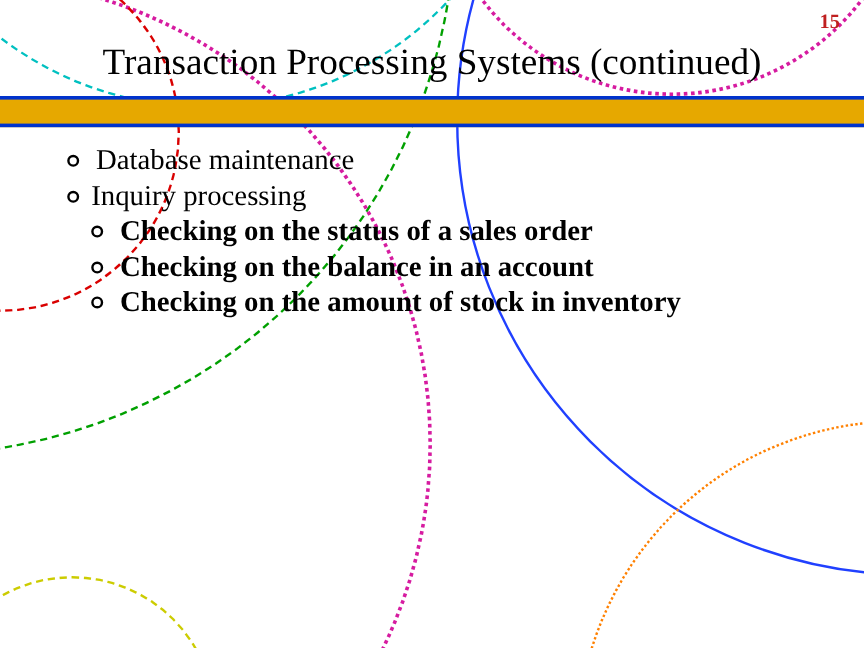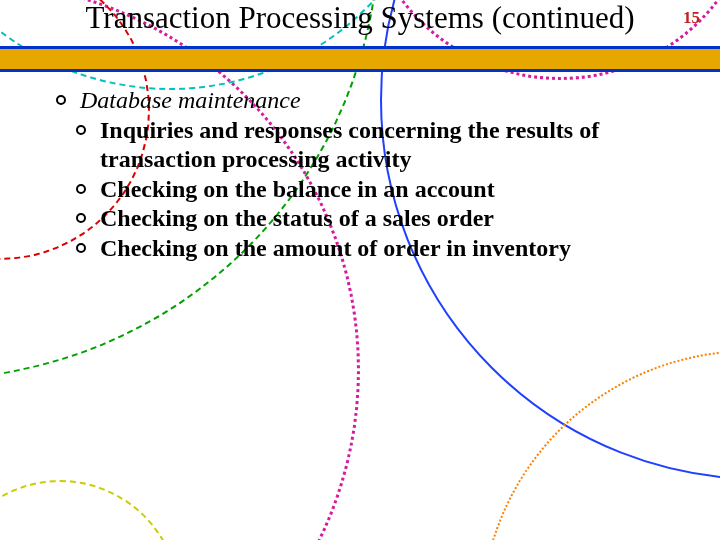--- a/index.html
+++ b/index.html
@@ -74,20 +74,21 @@
     right: 20px;
     color: #c02020;
     font-weight: bold;
     font-size: 17px;
     z-index: 5;
   }
 
   .header {
     position: relative;
     z-index: 2;
+    padding-top: 34px;
   }
   .title {
     font-size: 31px;
     color: #000;
     text-align: center;
     padding: 0 20px 6px 20px;
   }
   .gold-bar {
     height: 20px;
     background: #e6a800;
@@ -131,21 +132,21 @@
     content: "";
     position: absolute;
     left: 0;
     top: 9px;
     width: 10px;
     height: 10px;
     border: 2px solid #000;
     border-radius: 50%;
     box-sizing: border-box;
   }
-  .italic { font-style: italic; }
+  .italic { }
   .bold { font-weight: bold; }
 </style>
 </head>
 <body>
 
 <div class="slide">
 
   <div class="arc arc1"></div>
   <div class="arc arc2"></div>
   <div class="arc arc3"></div>
@@ -158,19 +159,19 @@
   <div class="slide-number">15</div>
 
   <div class="header">
     <div class="title">Transaction Processing Systems (continued)</div>
     <div class="gold-bar"></div>
   </div>
 
   <div class="body" id="body">
 
   <div class="l1"><span class="italic">Database maintenance</span></div>
-      <div class="l2"><span class="bold">Inquiries and responses concerning the results of transaction processing activity</span></div>
+      <div class="l1 tight"><span class="italic">Inquiry processing</span></div>
+      <div class="l2"><span class="bold">Checking on the status of a sales order</span></div>
       <div class="l2"><span class="bold">Checking on the balance in an account</span></div>
-      <div class="l2"><span class="bold">Checking on the status of a sales order</span></div>
-      <div class="l2"><span class="bold">Checking on the amount of order in inventory</span></div>
+      <div class="l2"><span class="bold">Checking on the amount of stock in inventory</span></div>
     </div>
 
 </div>
 
 </body></html>

